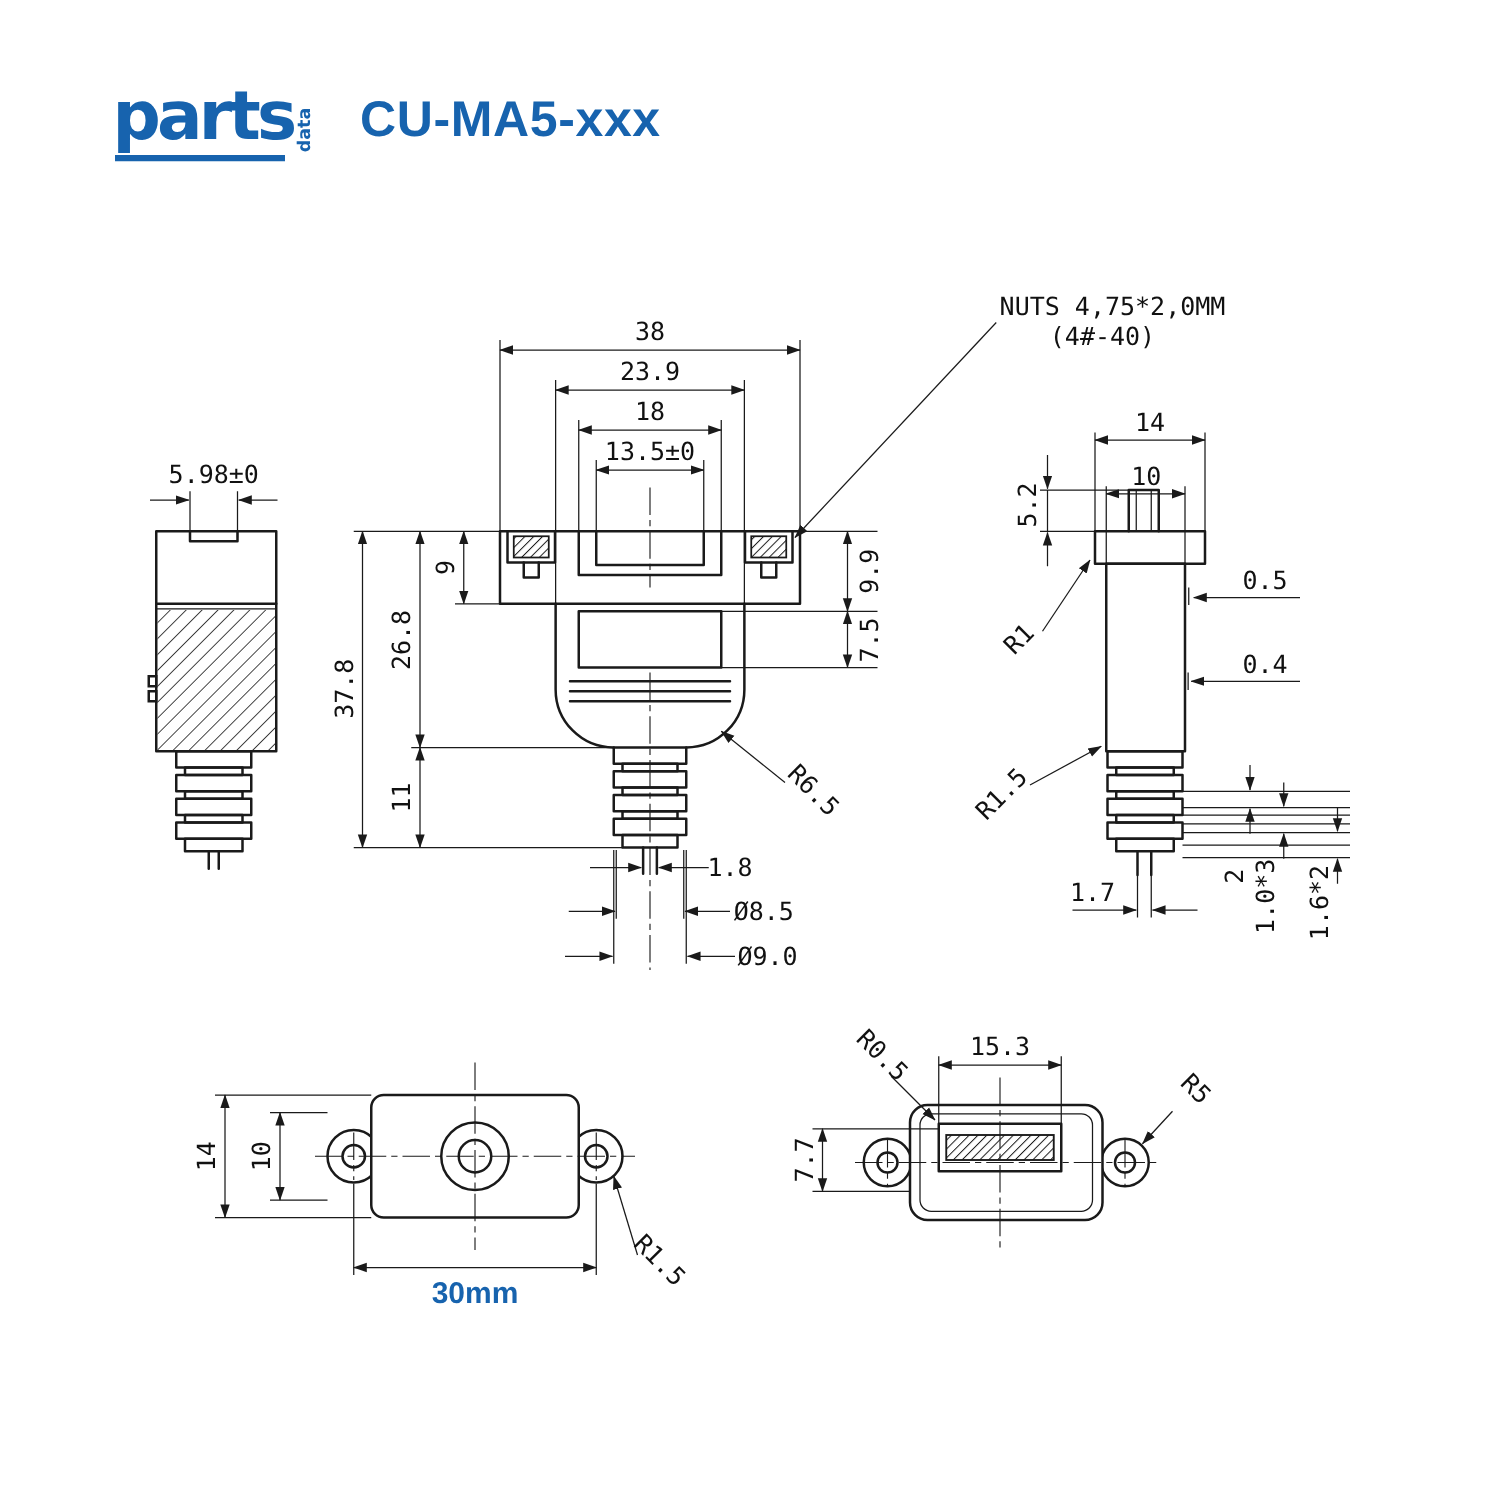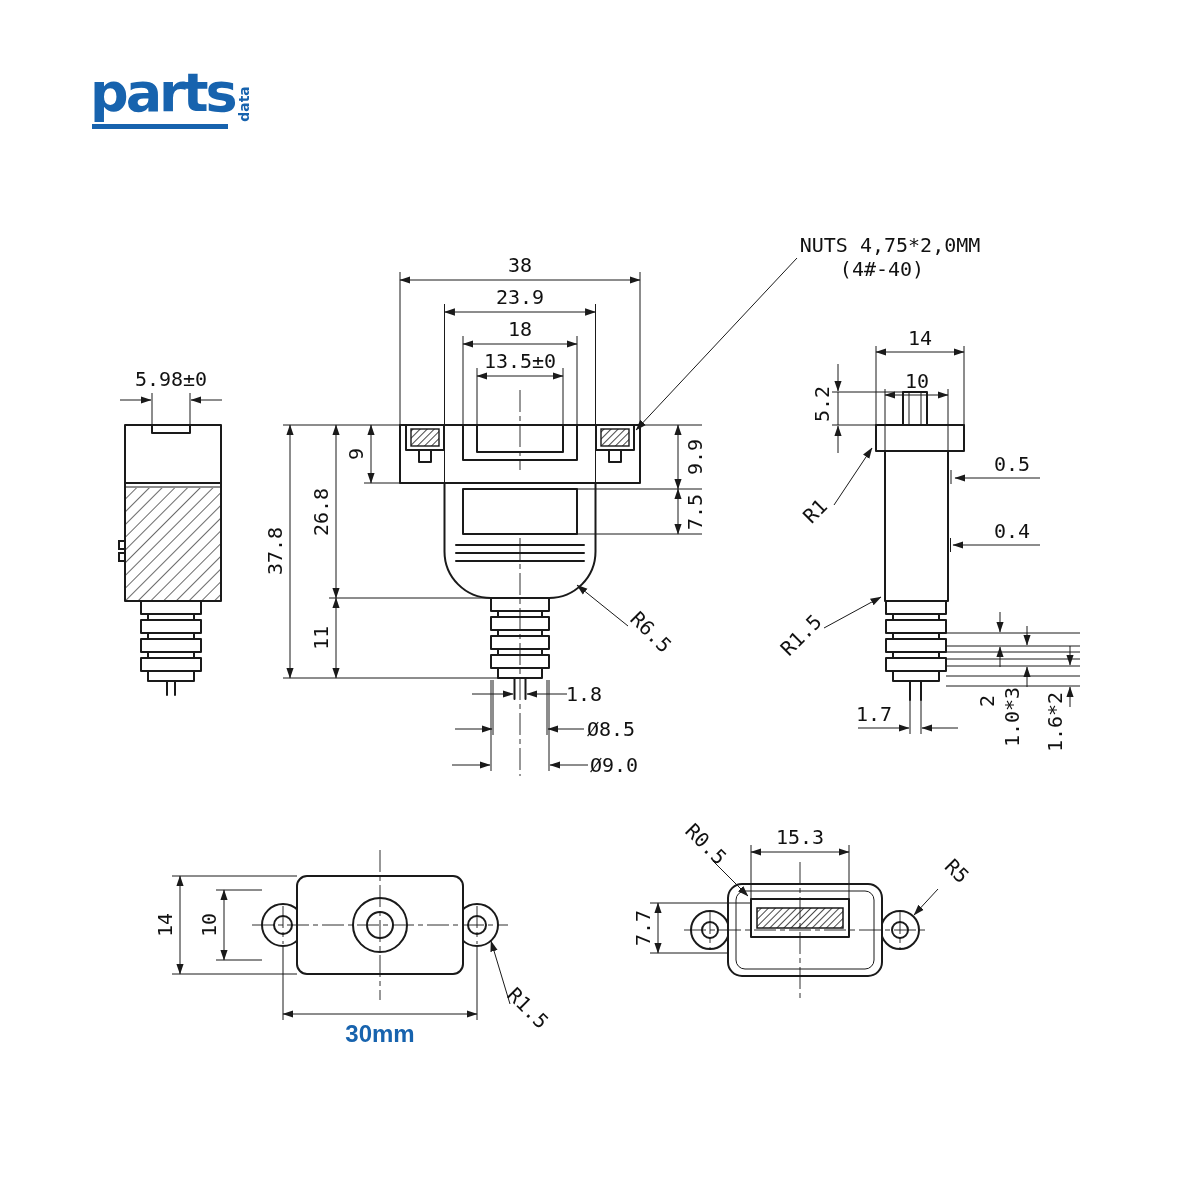--- a/index.html
+++ b/index.html
@@ -26,20 +26,21 @@
 <body>
 
 <div class="stage">
 
   <div class="header">
     <div class="logo">
       <span class="logo-main">parts</span>
       <span class="logo-sub">data</span>
       <div class="logo-underline"></div>
     </div>
+    <h1 class="title">CU-MA5-xxx</h1>
   </div>
 
   <svg class="drawing" width="1200" height="1200" viewBox="0 0 1200 1200">
     <defs>
       <marker id="arr" viewBox="0 0 10 10" refX="9.5" refY="5" markerWidth="11" markerHeight="11" orient="auto-start-reverse" markerUnits="userSpaceOnUse">
         <path d="M0,1.6 L10,5 L0,8.4 Z" fill="#1a1a1a"></path>
       </marker>
       <pattern id="hatch45" patternUnits="userSpaceOnUse" width="9" height="9" patternTransform="rotate(45)">
         <line x1="0" y1="0" x2="0" y2="9" stroke="#1a1a1a" stroke-width="1.3"></line>
       </pattern>

